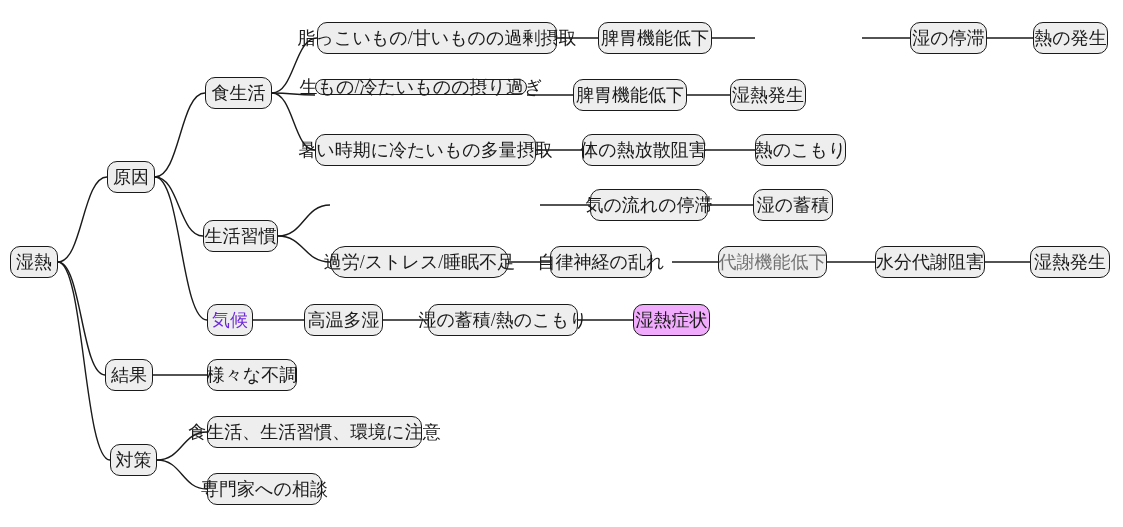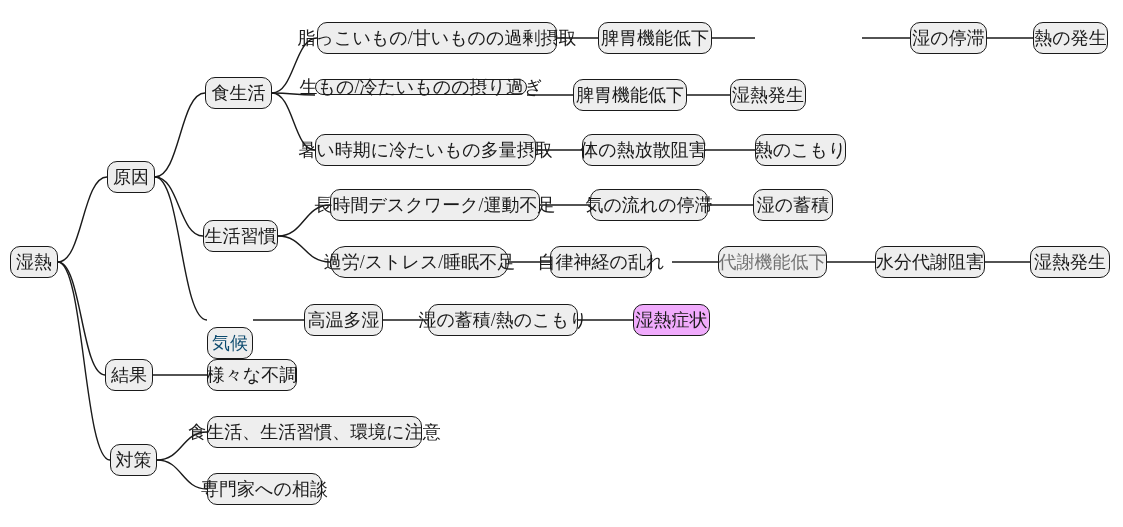--- a/index.html
+++ b/index.html
@@ -75,32 +75,31 @@
       <path d="M 157 460 C 182 460, 182 432, 207 432" fill="none" stroke="#1a1a1a" stroke-width="1.4"></path>
       <path d="M 157 460 C 182 460, 182 489, 207 489" fill="none" stroke="#1a1a1a" stroke-width="1.4"></path>
     </svg>
 
 <div class="mm-node" style="left: 10px; top: 246px; width: 48px; height: 32px; background: rgb(238, 238, 238); border-color: rgb(26, 26, 26); color: rgb(26, 26, 26);">湿熱</div>
     <div class="mm-node" style="left: 107px; top: 161px; width: 48px; height: 32px; background: rgb(238, 238, 238); border-color: rgb(26, 26, 26); color: rgb(26, 26, 26);">原因</div>
     <div class="mm-node" style="left: 105px; top: 359px; width: 48px; height: 32px; background: rgb(238, 238, 238); border-color: rgb(26, 26, 26); color: rgb(26, 26, 26);">結果</div>
     <div class="mm-node" style="left: 110px; top: 444px; width: 47px; height: 32px; background: rgb(238, 238, 238); border-color: rgb(26, 26, 26); color: rgb(26, 26, 26);">対策</div>
     <div class="mm-node" style="left: 205px; top: 77px; width: 67px; height: 32px; background: rgb(238, 238, 238); border-color: rgb(26, 26, 26); color: rgb(26, 26, 26);">食生活</div>
     <div class="mm-node" style="left: 203px; top: 220px; width: 75px; height: 32px; background: rgb(238, 238, 238); border-color: rgb(26, 26, 26); color: rgb(26, 26, 26);">生活習慣</div>
-    <div class="mm-node" style="left: 207px; top: 304px; width: 46px; height: 32px; background: rgb(238, 238, 238); border-color: rgb(26, 26, 26); color: #0c4a6e; margin-top: 23px;">気候</div>
+    <div class="mm-node" style="left: 207px; top: 304px; width: 46px; height: 32px; background: rgb(238, 238, 238); border-color: rgb(26, 26, 26); color: #6d28d9;">気候</div>
     <div class="mm-node" style="left: 317px; top: 22px; width: 240px; height: 32px; background: rgb(238, 238, 238); border-color: rgb(26, 26, 26); color: rgb(26, 26, 26);">脂っこいもの/甘いものの過剰摂取</div>
     <div class="mm-node" style="left: 598px; top: 22px; width: 114px; height: 32px; background: rgb(238, 238, 238); border-color: rgb(26, 26, 26); color: rgb(26, 26, 26);">脾胃機能低下</div>
     <div class="mm-node" style="left: 910px; top: 22px; width: 77px; height: 32px; background: rgb(238, 238, 238); border-color: rgb(26, 26, 26); color: rgb(26, 26, 26);">湿の停滞</div>
     <div class="mm-node" style="left: 1033px; top: 22px; width: 75px; height: 32px; background: rgb(238, 238, 238); border-color: rgb(26, 26, 26); color: rgb(26, 26, 26);">熱の発生</div>
     <div class="mm-node" style="left: 315px; top: 79px; width: 212px; height: 16px; background: rgb(238, 238, 238); border-color: rgb(26, 26, 26); color: rgb(26, 26, 26);">生もの/冷たいものの摂り過ぎ</div>
     <div class="mm-node" style="left: 573px; top: 79px; width: 114px; height: 32px; background: rgb(238, 238, 238); border-color: rgb(26, 26, 26); color: rgb(26, 26, 26);">脾胃機能低下</div>
     <div class="mm-node" style="left: 730px; top: 79px; width: 76px; height: 32px; background: rgb(238, 238, 238); border-color: rgb(26, 26, 26); color: rgb(26, 26, 26);">湿熱発生</div>
     <div class="mm-node" style="left: 315px; top: 134px; width: 221px; height: 32px; background: rgb(238, 238, 238); border-color: rgb(26, 26, 26); color: rgb(26, 26, 26);">暑い時期に冷たいもの多量摂取</div>
     <div class="mm-node" style="left: 582px; top: 134px; width: 123px; height: 32px; background: rgb(238, 238, 238); border-color: rgb(26, 26, 26); color: rgb(26, 26, 26);">体の熱放散阻害</div>
     <div class="mm-node" style="left: 755px; top: 134px; width: 91px; height: 32px; background: rgb(238, 238, 238); border-color: rgb(26, 26, 26); color: rgb(26, 26, 26);">熱のこもり</div>
-    <div class="mm-node" style="left: 330px; top: 189px; width: 210px; height: 32px; background: rgb(238, 238, 238); border-color: rgb(26, 26, 26); color: rgb(26, 26, 26);">長時間デスクワーク/運動不足</div>
     <div class="mm-node" style="left: 590px; top: 189px; width: 118px; height: 32px; background: rgb(238, 238, 238); border-color: rgb(26, 26, 26); color: rgb(26, 26, 26);">気の流れの停滞</div>
     <div class="mm-node" style="left: 753px; top: 189px; width: 80px; height: 32px; background: rgb(238, 238, 238); border-color: rgb(26, 26, 26); color: rgb(26, 26, 26);">湿の蓄積</div>
     <div class="mm-node" style="left: 330px; top: 246px; width: 179px; height: 32px; background: rgb(238, 238, 238); border-color: rgb(26, 26, 26); color: rgb(26, 26, 26); border-radius: 15px;">過労/ストレス/睡眠不足</div>
     <div class="mm-node" style="left: 550px; top: 246px; width: 102px; height: 32px; background: rgb(238, 238, 238); border-color: rgb(26, 26, 26); color: rgb(26, 26, 26);">自律神経の乱れ</div>
     <div class="mm-node" style="left: 718px; top: 246px; width: 109px; height: 32px; background: rgb(238, 238, 238); border-color: rgb(26, 26, 26); color: #737373;">代謝機能低下</div>
     <div class="mm-node" style="left: 875px; top: 246px; width: 110px; height: 32px; background: rgb(238, 238, 238); border-color: rgb(26, 26, 26); color: rgb(26, 26, 26);">水分代謝阻害</div>
     <div class="mm-node" style="left: 1030px; top: 246px; width: 80px; height: 32px; background: rgb(238, 238, 238); border-color: rgb(26, 26, 26); color: rgb(26, 26, 26);">湿熱発生</div>
     <div class="mm-node" style="left: 304px; top: 304px; width: 79px; height: 32px; background: rgb(238, 238, 238); border-color: rgb(26, 26, 26); color: rgb(26, 26, 26);">高温多湿</div>
     <div class="mm-node" style="left: 428px; top: 304px; width: 150px; height: 32px; background: rgb(238, 238, 238); border-color: rgb(26, 26, 26); color: rgb(26, 26, 26);">湿の蓄積/熱のこもり</div>
     <div class="mm-node" style="left: 633px; top: 304px; width: 77px; height: 32px; background: #f0abfc; border-color: rgb(26, 26, 26); color: rgb(26, 26, 26);">湿熱症状</div>

